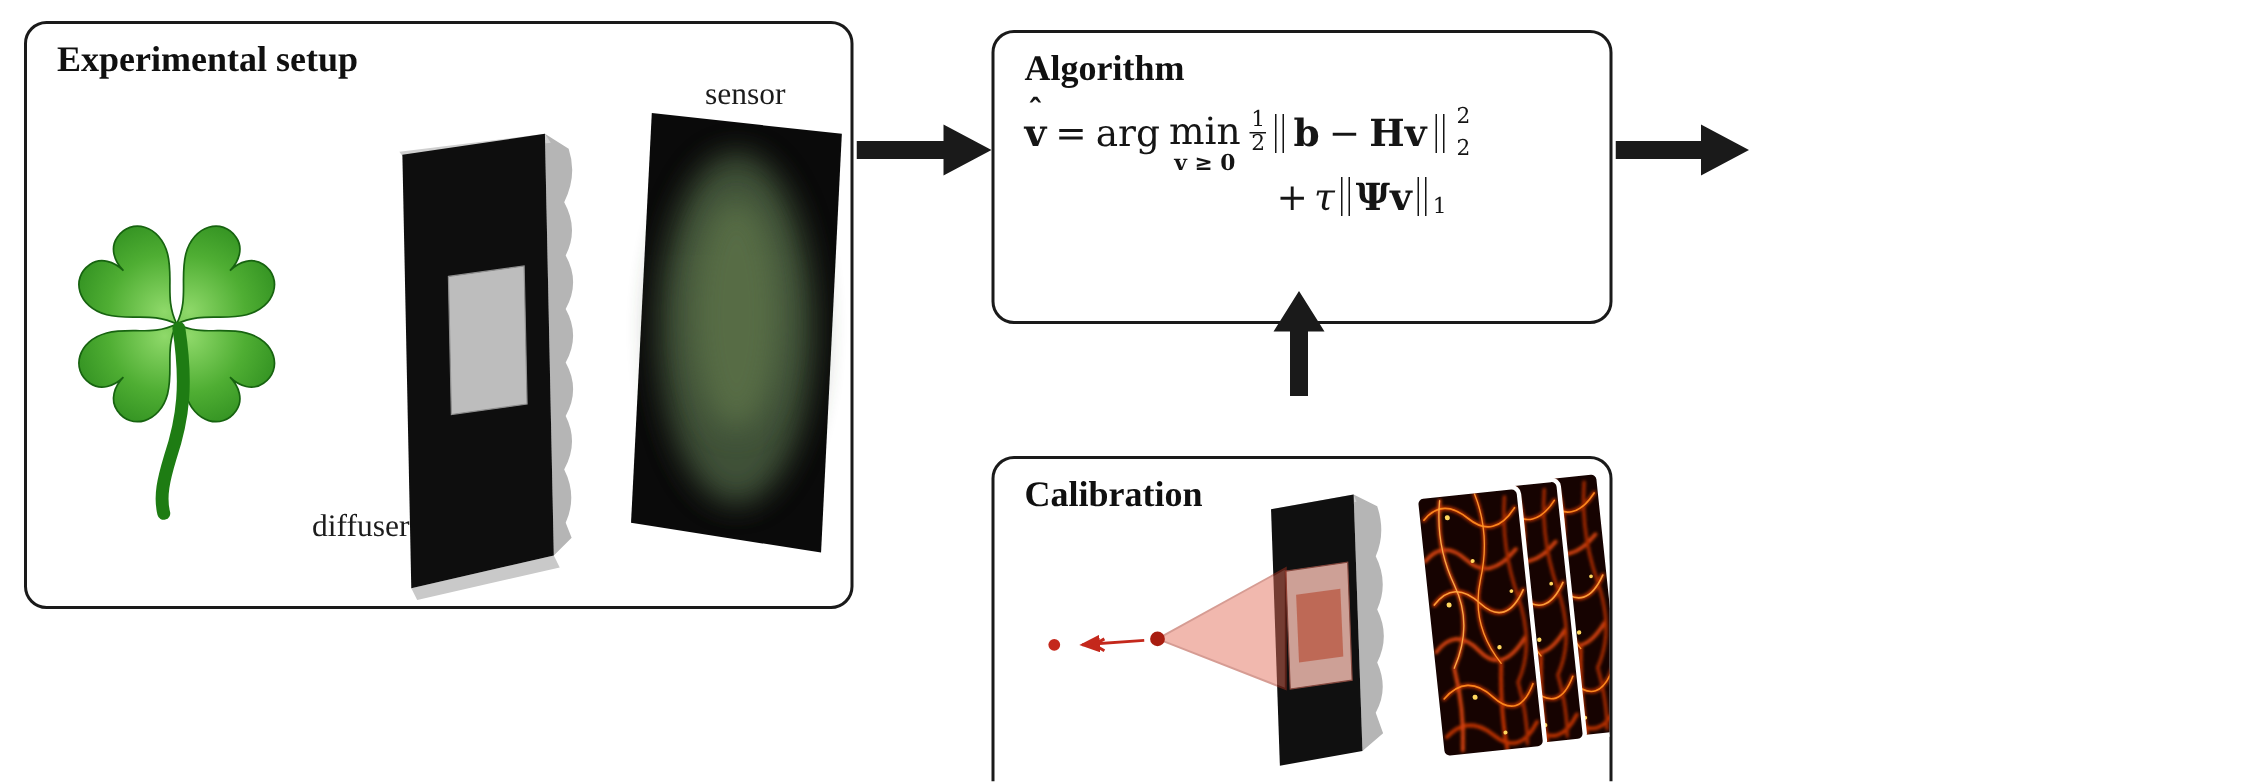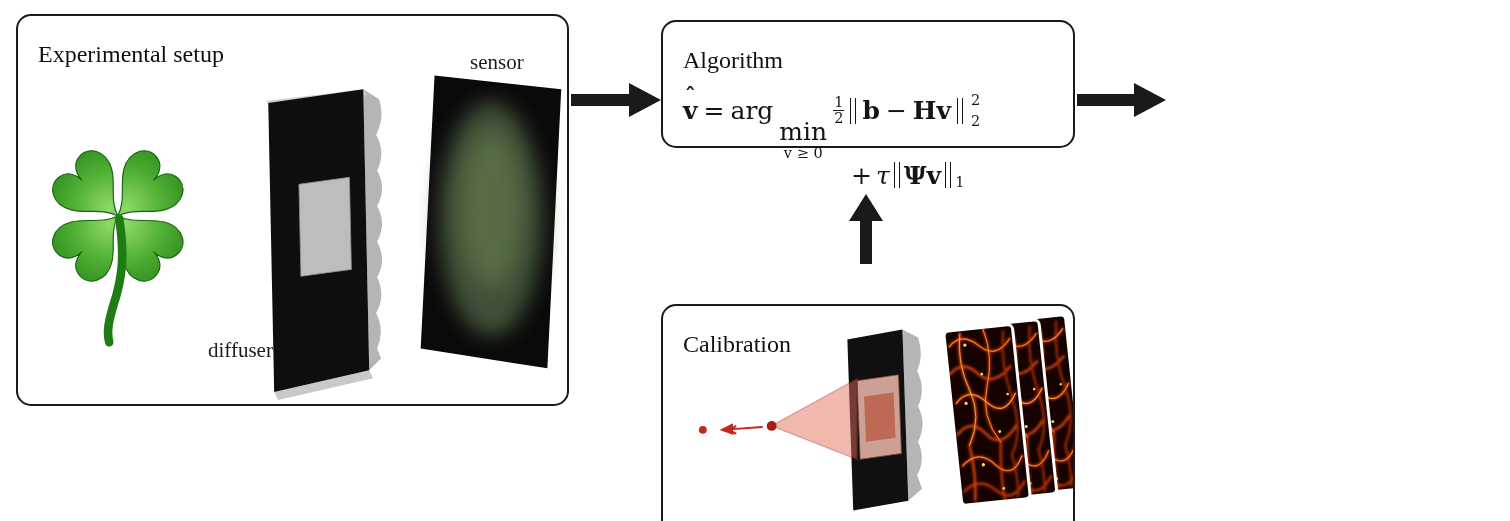--- a/index.html
+++ b/index.html
@@ -1,39 +1,39 @@
 <!DOCTYPE html>
 <html><head>
 <meta charset="utf-8">
 <style>
   *{margin:0;padding:0;box-sizing:border-box;}
   html,body{background:#ffffff;}
   body{width:1510px;height:521px;font-family:"Liberation Serif",serif;}
   .canvas{position:relative;width:1510px;height:521px;background:#fff;overflow:hidden;}
   .panel{position:absolute;background:#fff;border:2.6px solid #1a1a1a;border-radius:15px;}
   #p-setup{left:16px;top:14px;width:553px;height:392px;}
-  #p-algo{left:661px;top:20px;width:414px;height:128px;}
+  #p-algo{left:661px;top:20px;width:414px;height:196px;}
   #p-calib{left:661px;top:264px;width:414px;height:236px;margin-top:40px;}
   #p-recon{left:1166px;top:20px;width:329px;height:386px;}
-  .title{position:absolute;left:20px;top:25px;font-weight:normal;font-size:24px;color:#101010;}
+  .title{position:absolute;left:20px;top:11px;font-weight:bold;font-size:24px;color:#101010;}
   .fill{position:absolute;left:0;top:0;width:100%;height:100%;}
   .lbl{position:absolute;font-size:21px;color:#1c1c1c;text-align:right;}
   .arrow{position:absolute;}
   .defs-svg{position:absolute;width:0;height:0;}
 
   
   .formula{position:absolute;left:20px;top:46px;font-family:"DejaVu Serif","Liberation Serif",serif;
            font-size:25px;color:#151515;}
   .f-row{display:flex;align-items:center;gap:6px;}
   .mb{font-weight:bold;}
   .it{font-style:italic;}
   .hatwrap{position:relative;display:inline-block;font-weight:bold;}
   .hatmark{position:absolute;left:50%;top:-13px;transform:translateX(-50%);font-size:21px;font-weight:bold;}
-  .minstack{display:inline-flex;flex-direction:column;align-items:center;line-height:1;transform:translateY(7px);margin-top:44px;}
-  .minstack .cons{font-size:14.5px;font-weight:normal;margin-top:2px;}
+  .minstack{display:inline-flex;flex-direction:column;align-items:center;line-height:1;transform:translateY(7px);}
+  .minstack .cons{font-size:14.5px;font-weight:bold;margin-top:2px;}
   .frac{display:inline-flex;flex-direction:column;align-items:center;line-height:1.05;font-size:14.5px;}
   .frac .den{border-top:1.3px solid #151515;padding:0 1px;}
   .norm{display:inline-block;width:6px;height:26px;border-left:1.8px solid #151515;border-right:1.8px solid #151515;}
   .supsub{display:inline-flex;flex-direction:column;line-height:1;font-size:14.5px;margin-left:2px;}
   .supsub .s-top{margin-bottom:7px;}
   .f-line2{display:flex;align-items:center;gap:4px;margin-top:7px;padding-left:168px;}
   .subsm{font-size:14.5px;transform:translateY(7px);}
 </style>
 </head>
 <body>

